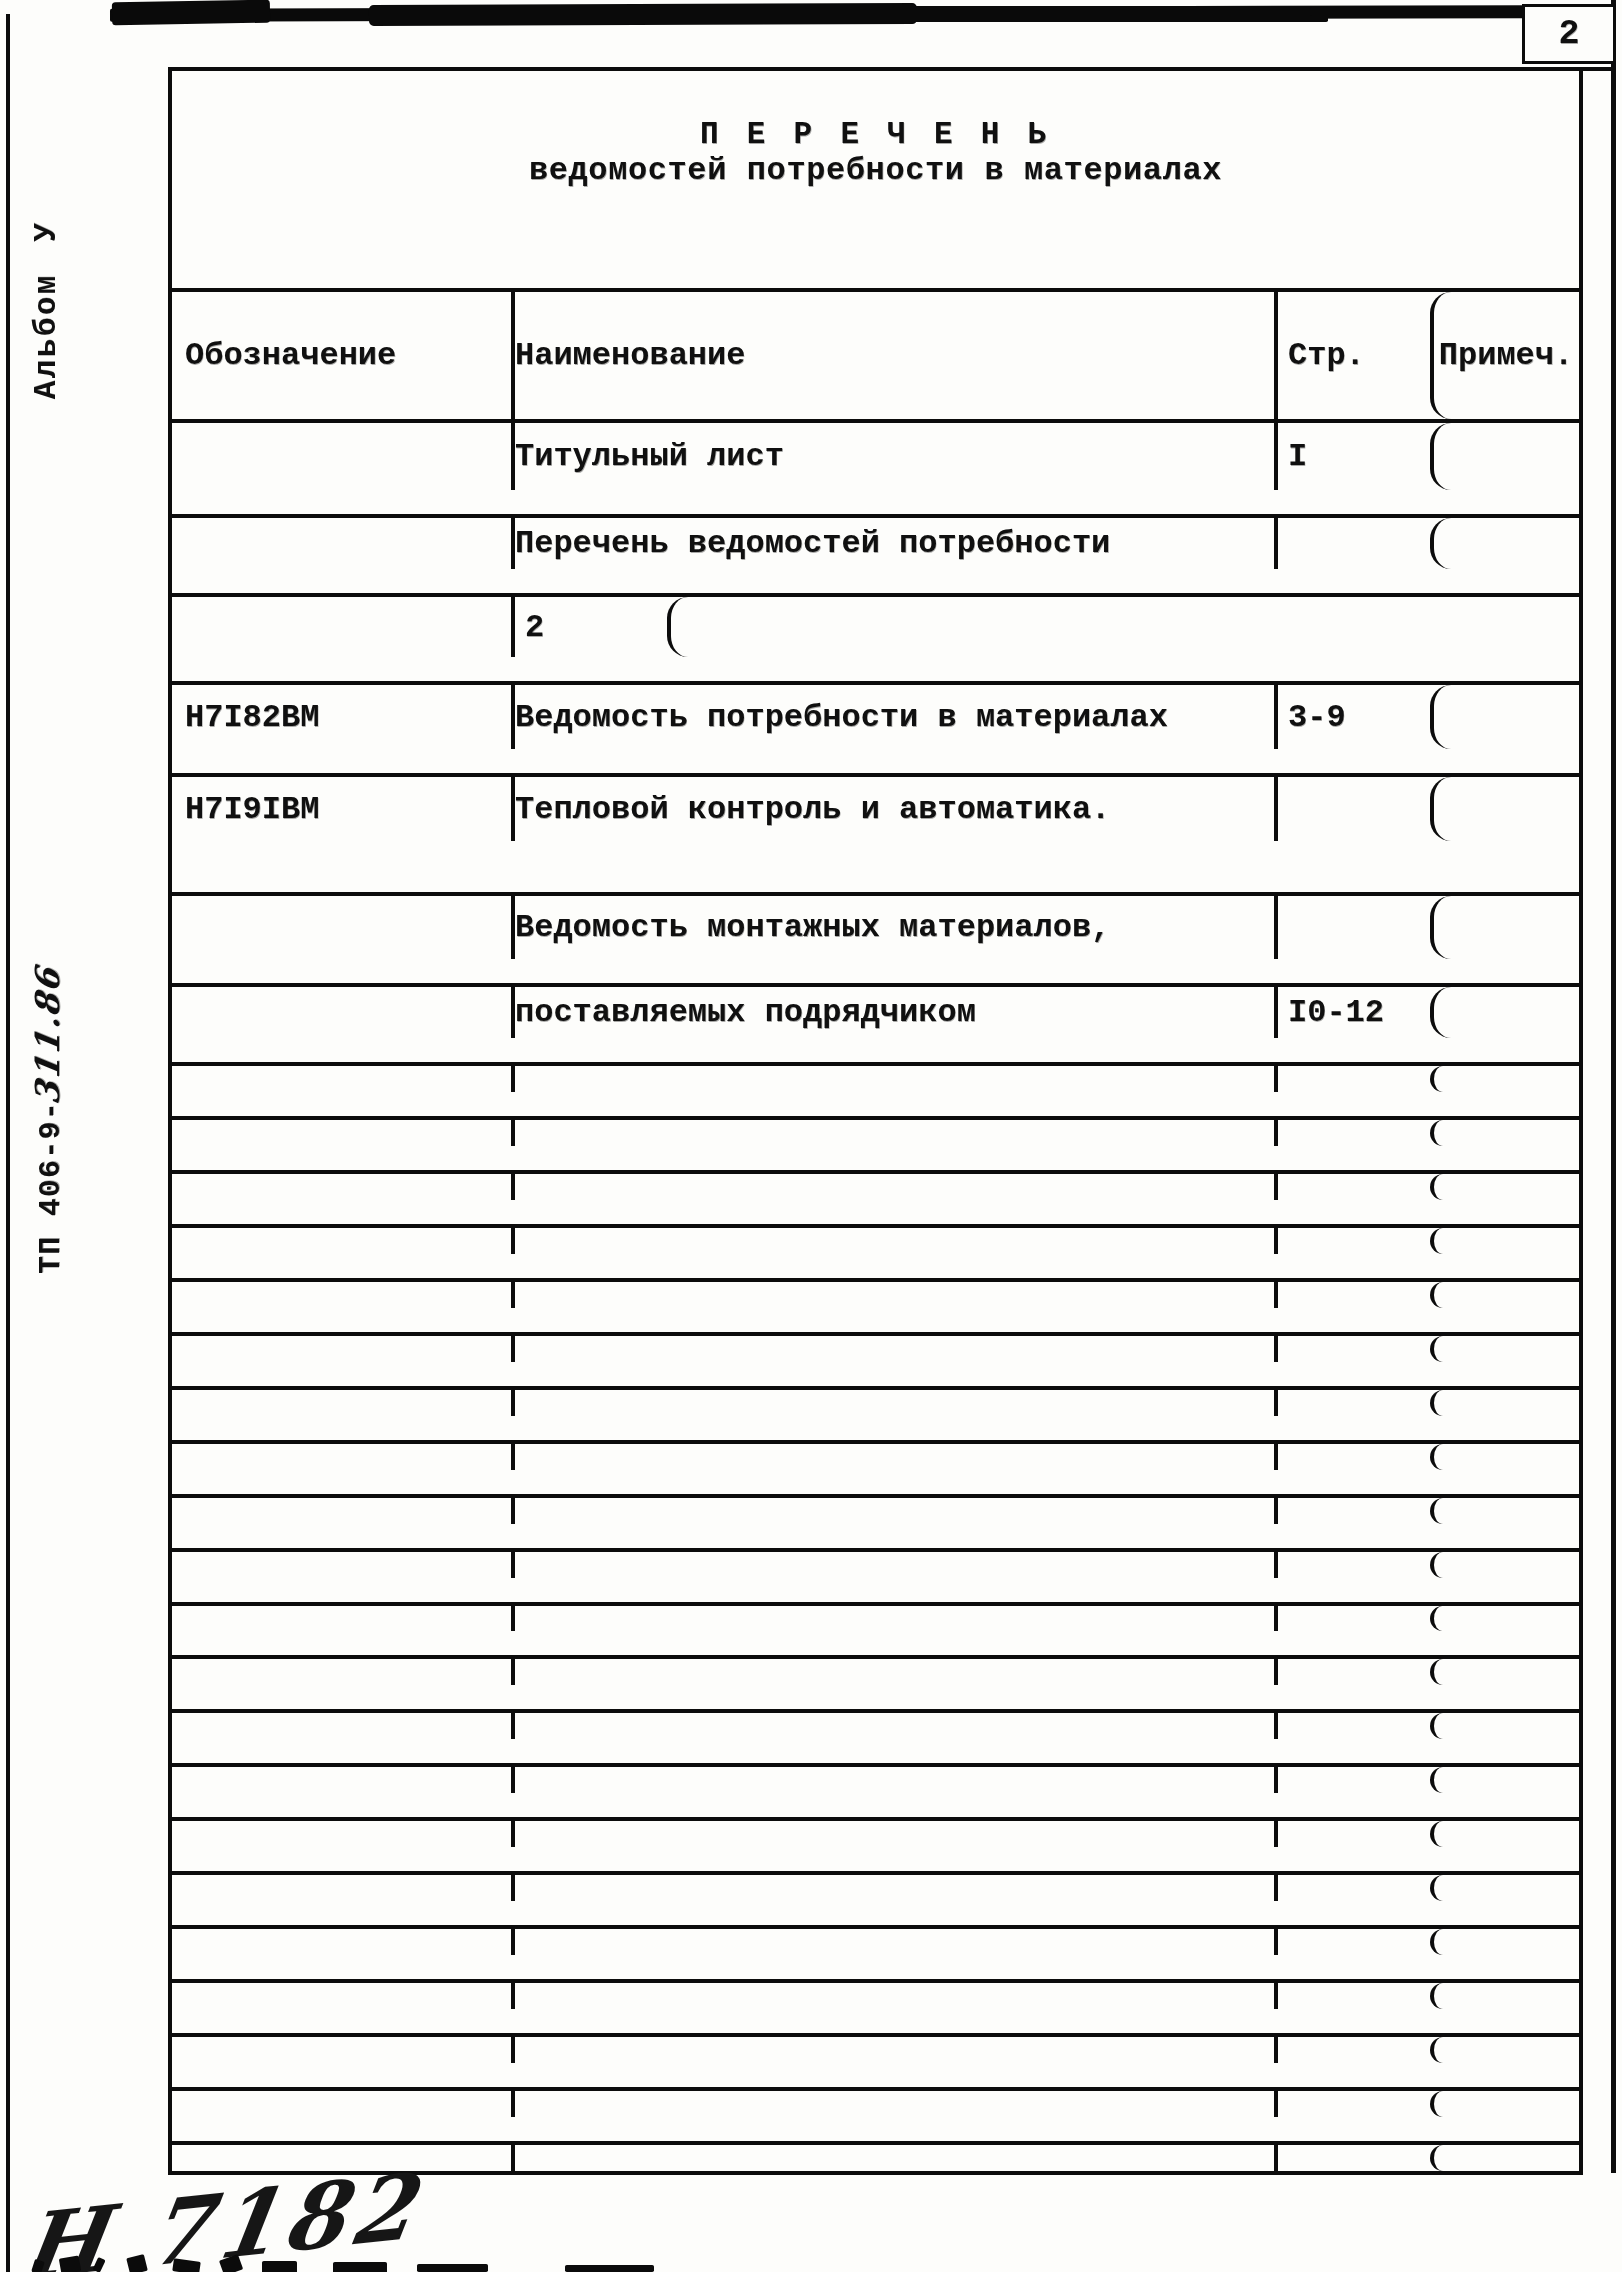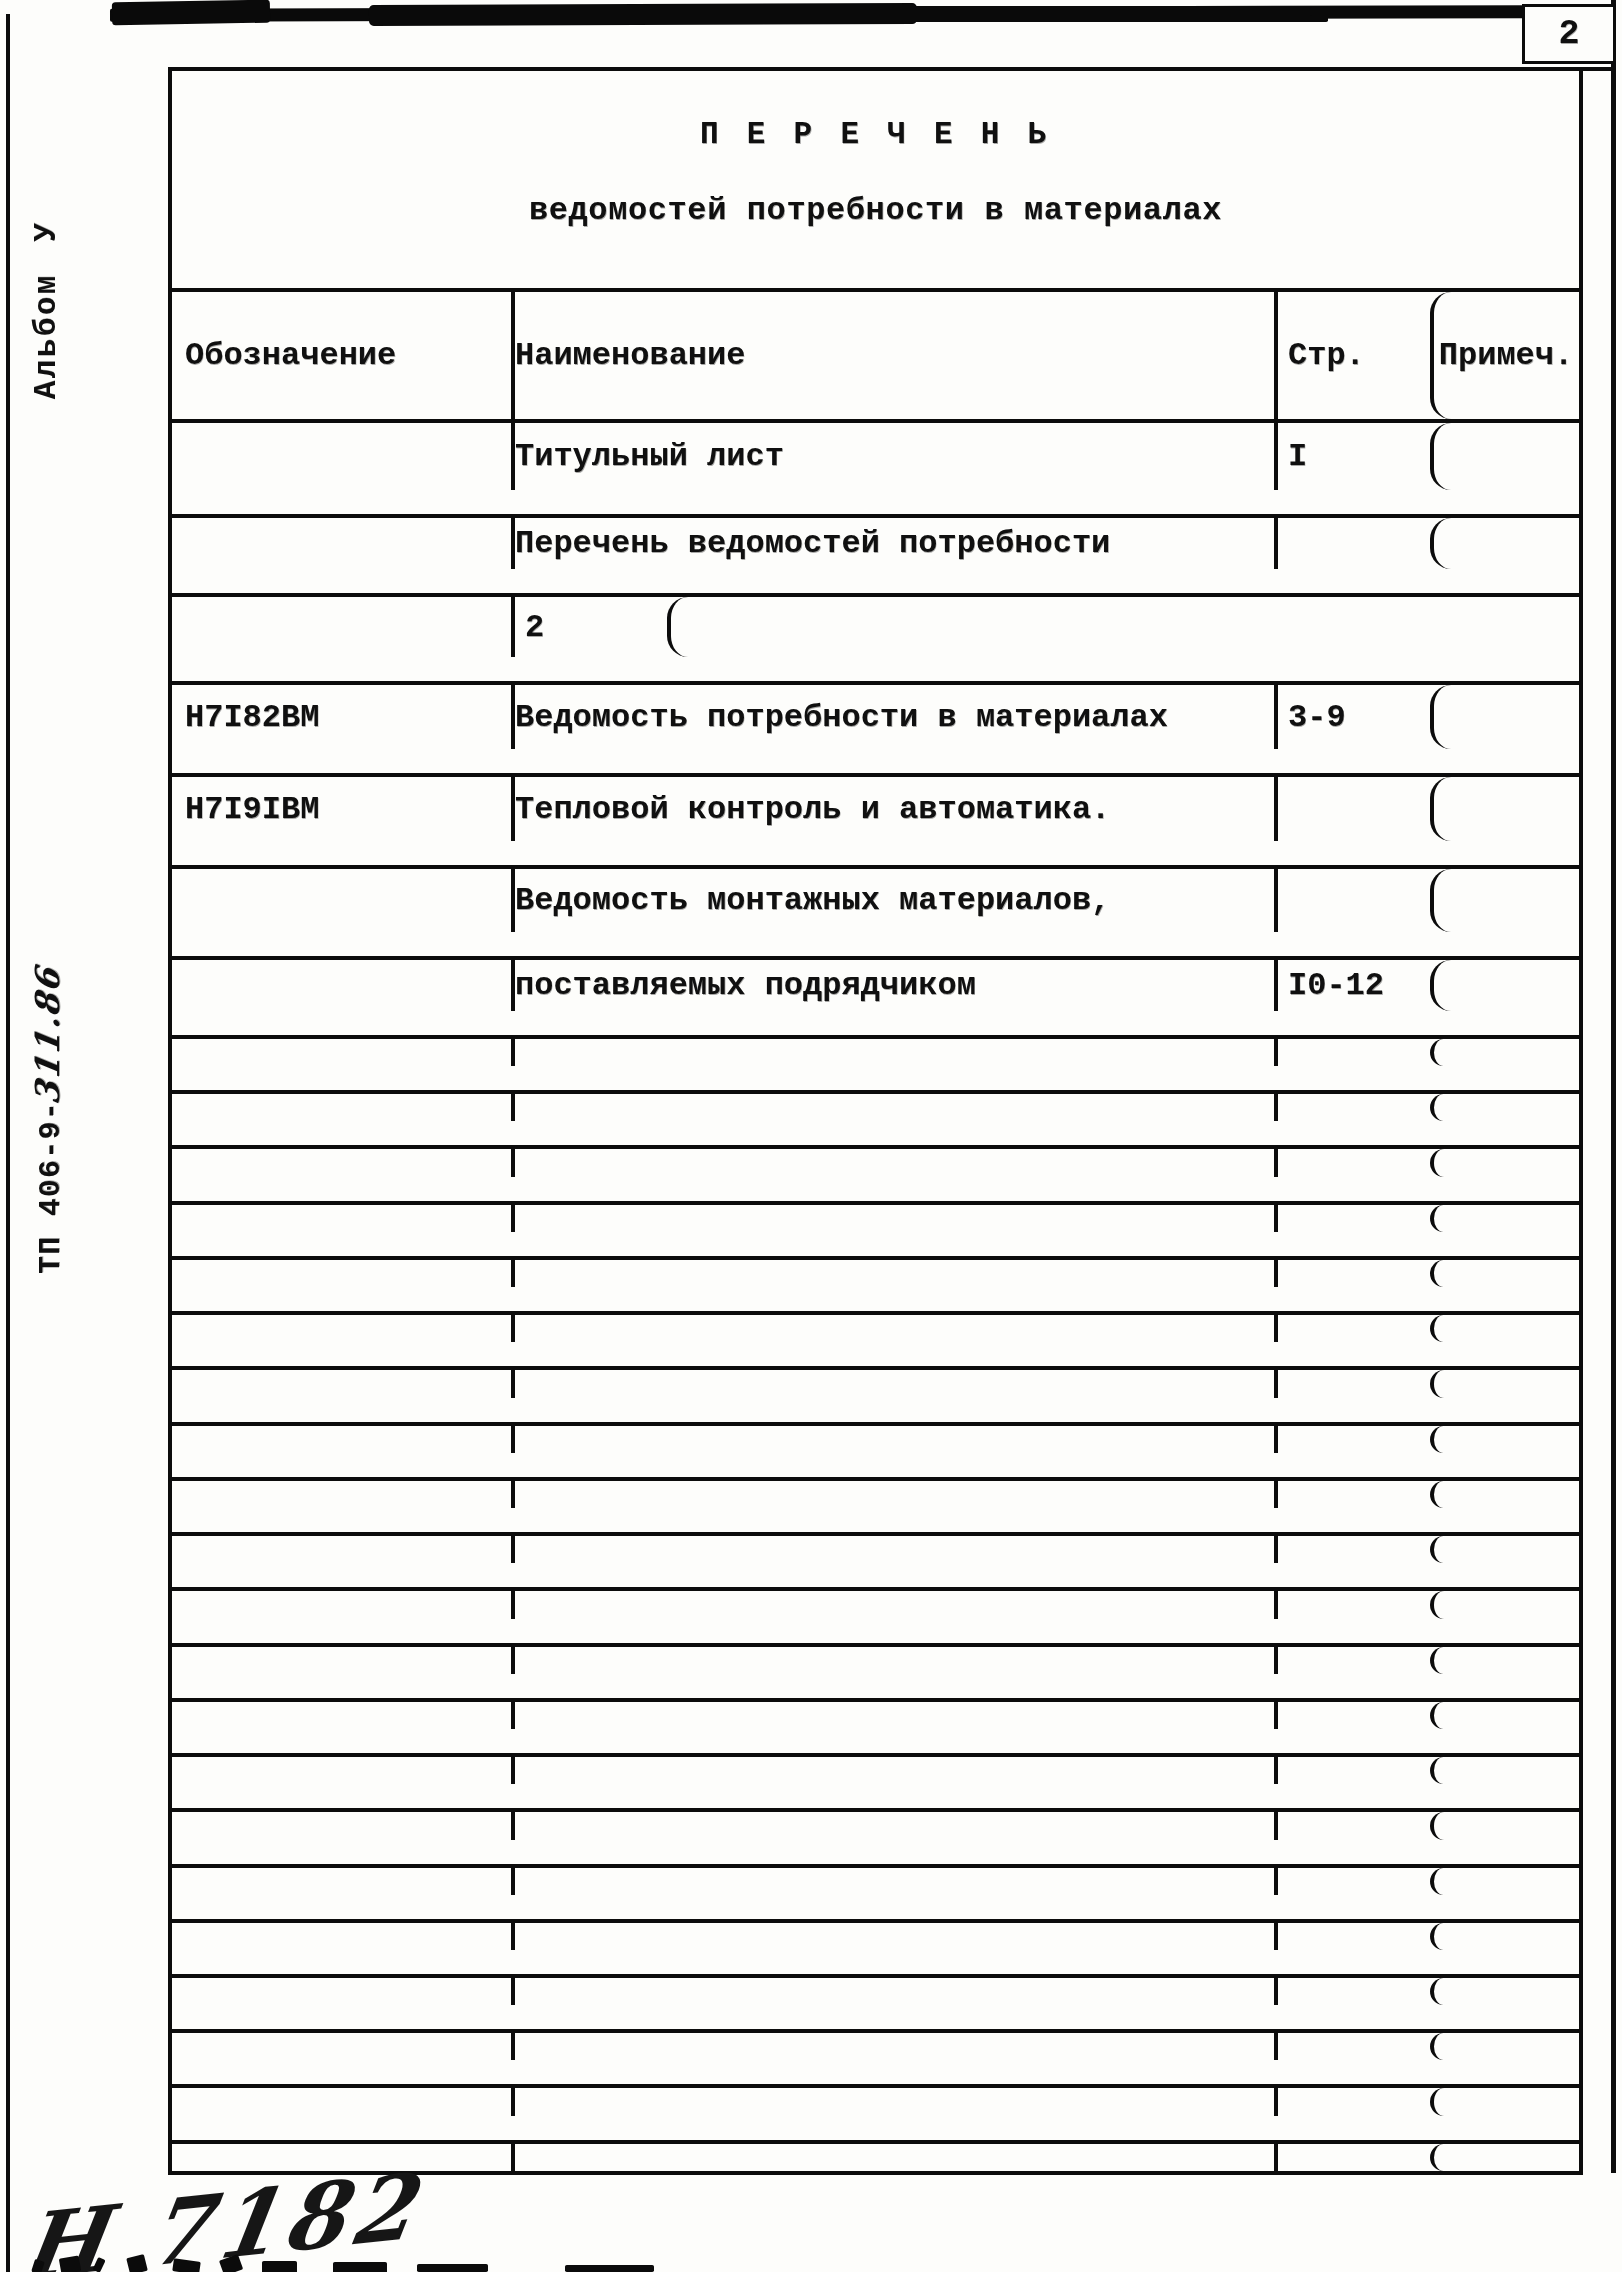--- a/index.html
+++ b/index.html
@@ -58,21 +58,21 @@
     position:absolute;left:168px;top:67px;width:1415px;height:2108px;
     border:4.2px solid #0c0c0c;box-sizing:border-box;
     display:flex;flex-direction:column;background:transparent;
   }
   .title-block{
     height:217px;box-sizing:border-box;flex:0 0 auto;
     display:flex;flex-direction:column;align-items:center;justify-content:flex-start;
     padding-top:46px;
   }
   .title-1{font-size:31px;letter-spacing:4.8px;}
-  .title-2{font-size:32px;margin-top:40px;letter-spacing:0.6px;}
+  .title-2{font-size:32px;letter-spacing:0.6px;}
   .header-row{
     flex:0 0 135px;box-sizing:border-box;
     border-top:4.2px solid #0c0c0c;border-bottom:4.2px solid #0c0c0c;
     display:flex;
   }
   .rows{flex:1 1 auto;display:flex;flex-direction:column;min-height:0;gap:24px;}
   .trow{display:flex;box-sizing:border-box;min-height:0;}
   .trow + .trow{border-top:4.2px solid #0c0c0c;}
   .cell{
     box-sizing:border-box;display:flex;align-items:center;
@@ -153,21 +153,21 @@
           <div class="cell c2 tw">Ведомость потребности в материалах</div>
           <div class="cell c3 tw">3-9</div>
           <div class="cell c4 tw"></div>
         </div>
         <div class="trow" style="flex: 0 0 68px;">
           <div class="cell c1 tw">Н7I9IВМ</div>
           <div class="cell c2 tw">Тепловой контроль и автоматика.</div>
           <div class="cell c3 tw"></div>
           <div class="cell c4 tw"></div>
         </div>
-        <div class="trow" style="flex: 0 0 67px;">
+        <div class="trow" style="flex: 0 0 67px; margin-top: 27px;">
           <div class="cell c1 tw"></div>
           <div class="cell c2 tw">Ведомость монтажных материалов,</div>
           <div class="cell c3 tw"></div>
           <div class="cell c4 tw"></div>
         </div>
         <div class="trow" style="flex: 0 0 55px;">
           <div class="cell c1 tw"></div>
           <div class="cell c2 tw">поставляемых подрядчиком</div>
           <div class="cell c3 tw">I0-12</div>
           <div class="cell c4 tw"></div>

